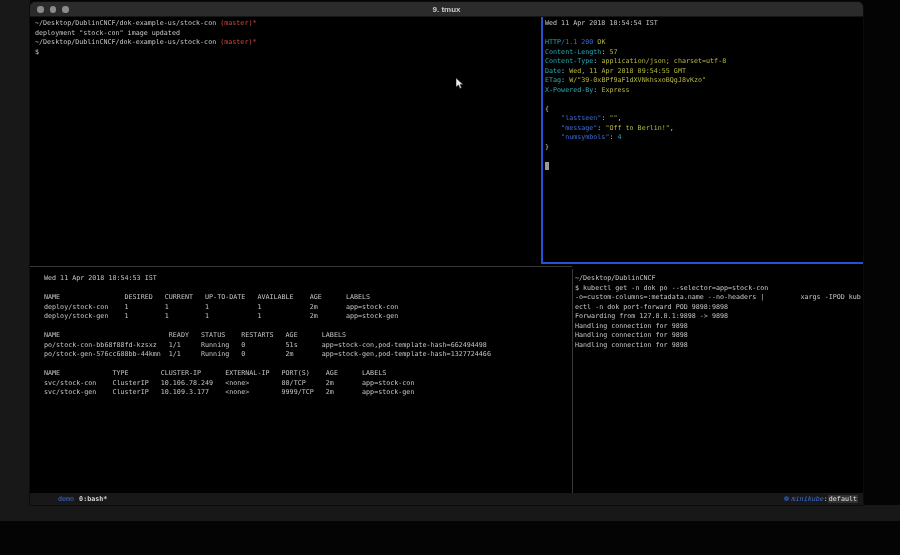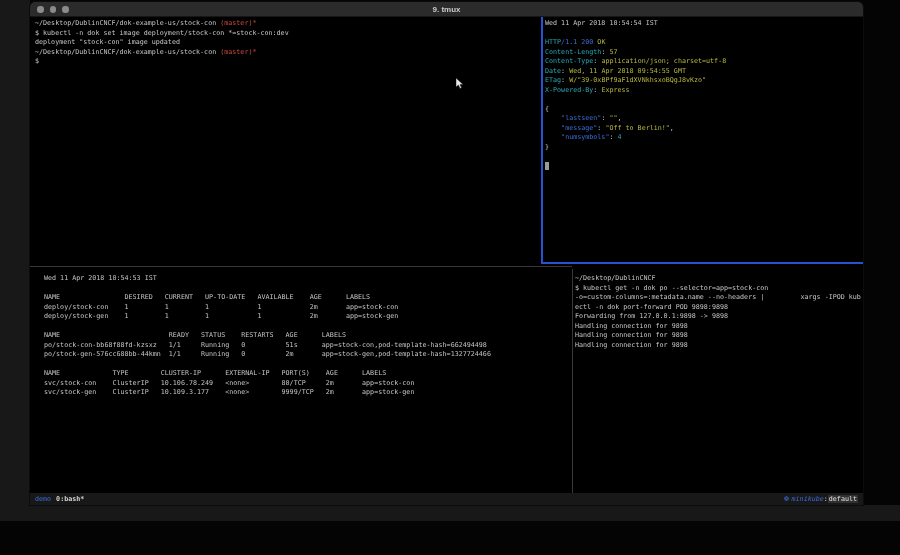--- a/index.html
+++ b/index.html
@@ -32,21 +32,21 @@
   .c-fg{color:#c6c6c6;text-align:right;}
   .c-red{color:#cc4a3d;}
   .c-cyan{color:#2aa9b2;}
   .c-blue{color:#3c6cd8;}
   .c-yellow{color:#b8b83e;}
   .c-cursor{display:inline-block;width:4.2px;height:8px;background:#9a9a9a;vertical-align:-1px;}
 
   .statusbar{position:absolute;left:0;top:491px;width:833px;height:12px;background:#181818;
              display:flex;justify-content:space-between;align-items:center;padding:0 5px;
              box-sizing:border-box;font-size:6.7px;}
-  .sb-left,.sb-right{display:flex;align-items:center;gap:0;}
+  .sb-left,.sb-right{display:flex;align-items:center;gap:0;margin-left:23px;}
   .sb-session{color:#3c6cd8;margin-right:5px;}
   .sb-window{color:#d6d6d6;font-weight:bold;}
   .sb-kube-icon{color:#3c6cd8;font-family:"DejaVu Sans","DejaVu Sans Mono",monospace;margin-right:2px;}
   .sb-kube-context{color:#3c6cd8;font-style:italic;}
   .sb-kube-sep{color:#cfcfcf;}
   .sb-kube-ns{color:#e2e2e2;background:#303030;padding:0 1px;}
 
   .mouse-pointer{position:absolute;left:456px;top:78px;}
 </style>
 </head>
@@ -62,21 +62,20 @@
         <span class="dot"></span>
         <span class="dot"></span>
         <span class="dot"></span>
       </div>
       <span class="win-title">9. tmux</span>
     </div>
 
     <div class="term">
       <div class="pane pane-tl rich">
           <div><span class="c-fg">~/Desktop/DublinCNCF/dok-example-us/stock-con </span><span class="c-red">(master)*</span></div>
-          <div><span class="c-fg">$ kubectl -n dok set image deployment/stock-con *=stock-con:dev</span></div>
           <div><span class="c-fg">deployment "stock-con" image updated</span></div>
           <div><span class="c-fg">~/Desktop/DublinCNCF/dok-example-us/stock-con </span><span class="c-red">(master)*</span></div>
           <div><span class="c-fg">$</span></div>
         </div>
 
       <div class="vb-blue"></div>
 
       <div class="pane pane-tr rich">
           <div><span class="c-fg">Wed 11 Apr 2018 10:54:54 IST</span></div>
           <div>&nbsp;</div>

